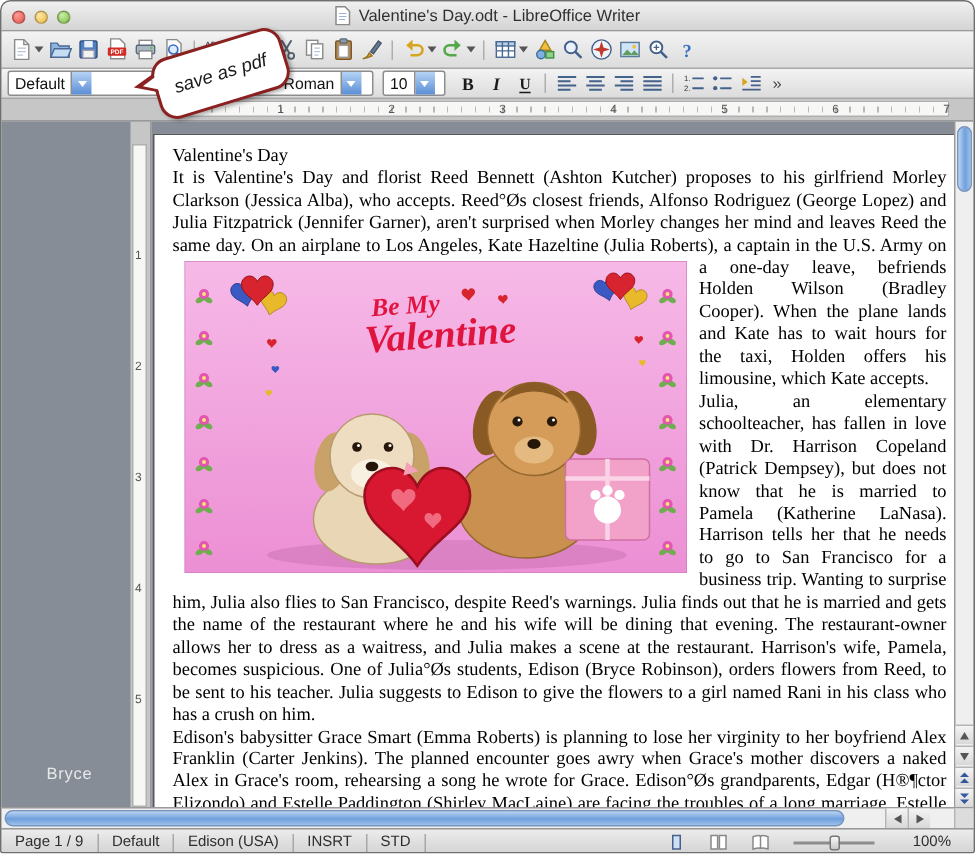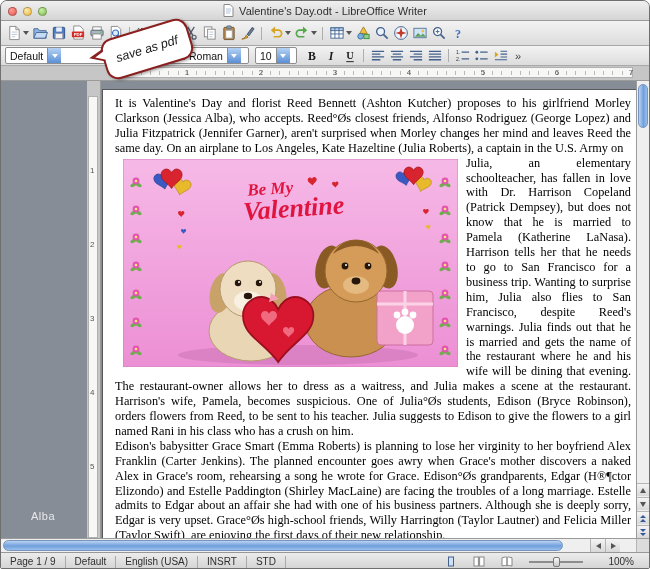--- a/index.html
+++ b/index.html
@@ -366,20 +366,21 @@
       <div class="strip"></div>
     <span class="vnum" style="top: 89px;">1</span>
         <span class="vnum" style="top: 163px;">2</span>
         <span class="vnum" style="top: 237px;">3</span>
         <span class="vnum" style="top: 311px;">4</span>
         <span class="vnum" style="top: 385px;">5</span>
       </div>
 
     <div id="page">
       <div id="doc-text">
+        <p class="first"><span>Valentine's Day</span></p>
         <p><span>It is Valentine's Day and florist Reed Bennett (Ashton Kutcher) proposes to his girlfriend Morley Clarkson (Jessica Alba), who accepts. Reed°Øs closest friends, Alfonso Rodriguez (George Lopez) and Julia Fitzpatrick (Jennifer Garner), aren't surprised when Morley changes her mind and leaves Reed the same day. On an airplane to Los Angeles, Kate Hazeltine (Julia Roberts), a captain in the U.S. Army on </span><span class="photo">
               <svg viewBox="0 0 335 208">
           <defs>
             <linearGradient id="pinkbg" x1="0" y1="0" x2="0" y2="1">
               <stop offset="0" stop-color="#f6b9e7"></stop>
                     <stop offset="1" stop-color="#ec8fd4"></stop>
             </linearGradient>
             <path id="heart" d="M23.6,0c-3.4,0-6.3,2.7-7.6,5.6C14.7,2.7,11.8,0,8.4,0C3.8,0,0,3.8,0,8.4c0,9.4,9.5,11.9,16,21.2c6.1-9.3,16-12.2,16-21.2C32,3.8,28.2,0,23.6,0z"></path>
             <g id="flower">
               <ellipse cx="-4" cy="2" rx="3.4" ry="1.8" fill="#6fae4e" transform="rotate(-30)"></ellipse>
@@ -469,27 +470,27 @@
 
           <g>
             <rect x="254" y="132" width="56" height="54" rx="4" fill="#f2a2c8" stroke="#cf6fa2"></rect>
             <path d="M254 145h56M282 132v54" stroke="#fbd3e6" stroke-width="3"></path>
             <circle cx="282" cy="166" r="9" fill="#fff"></circle>
             <circle cx="274" cy="156" r="3.4" fill="#fff"></circle>
                   <circle cx="282" cy="153" r="3.4" fill="#fff"></circle>
                   <circle cx="290" cy="156" r="3.4" fill="#fff"></circle>
           </g>
         </svg>
-            </span></p>
+            </span><span>a one-day leave, befriends Holden Wilson (Bradley Cooper). When the plane lands and Kate has to wait hours for the taxi, Holden offers his limousine, which Kate accepts.</span></p>
         <p><span>Julia, an elementary schoolteacher, has fallen in love with Dr. Harrison Copeland (Patrick Dempsey), but does not know that he is married to Pamela (Katherine LaNasa). Harrison tells her that he needs to go to San Francisco for a business trip. Wanting to surprise him, Julia also flies to San Francisco, despite Reed's warnings. Julia finds out that he is married and gets the name of the restaurant where he and his wife will be dining that evening. The restaurant-owner allows her to dress as a waitress, and Julia makes a scene at the restaurant. Harrison's wife, Pamela, becomes suspicious. One of Julia°Øs students, Edison (Bryce Robinson), orders flowers from Reed, to be sent to his teacher. Julia suggests to Edison to give the flowers to a girl named Rani in his class who has a crush on him.</span></p>
         <p><span>Edison's babysitter Grace Smart (Emma Roberts) is planning to lose her virginity to her boyfriend Alex Franklin (Carter Jenkins). The planned encounter goes awry when Grace's mother discovers a naked Alex in Grace's room, rehearsing a song he wrote for Grace. Edison°Øs grandparents, Edgar (H®¶ctor Elizondo) and Estelle Paddington (Shirley MacLaine) are facing the troubles of a long marriage. Estelle admits to Edgar about an affair she had with one of his business partners. Although she is deeply sorry, Edgar is very upset. Grace°Øs high-school friends, Willy Harrington (Taylor Lautner) and Felicia Miller (Taylor Swift), are enjoying the first days of their new relationship.</span></p>
       </div>
     </div>
 
-    <div id="watermark">Alba</div>
+    <div id="watermark">Bryce</div>
 
     <div id="vscroll">
       <div class="vthumb"></div>
       <div class="sbtn" style="bottom:42px">
           <span class="tri-up"></span>
         </div>
       <div class="sbtn" style="bottom:28px">
           <span class="tri-down"></span>
         </div>
       <div class="sbtn" style="bottom:14px">
@@ -516,21 +517,21 @@
         <span class="tri-right"></span>
       </div>
     <div id="hs-corner"></div>
   </div>
 
   <div id="statusbar">
     <span class="sfield">Page 1 / 9</span>
     <span class="ssep"></span>
     <span class="sfield">Default</span>
     <span class="ssep"></span>
-    <span class="sfield">English (USA)</span>
+    <span class="sfield">Edison (USA)</span>
     <span class="ssep"></span>
     <span class="sfield">INSRT</span>
     <span class="ssep"></span>
     <span class="sfield">STD</span>
     <span class="ssep"></span>
     <span id="sb-right">
       <span class="vlayout">
         <svg viewBox="0 0 12 11">
             <rect x="3.5" y="1" width="5" height="9" fill="#cfe0f4" stroke="#44618c"></rect>
           </svg>

